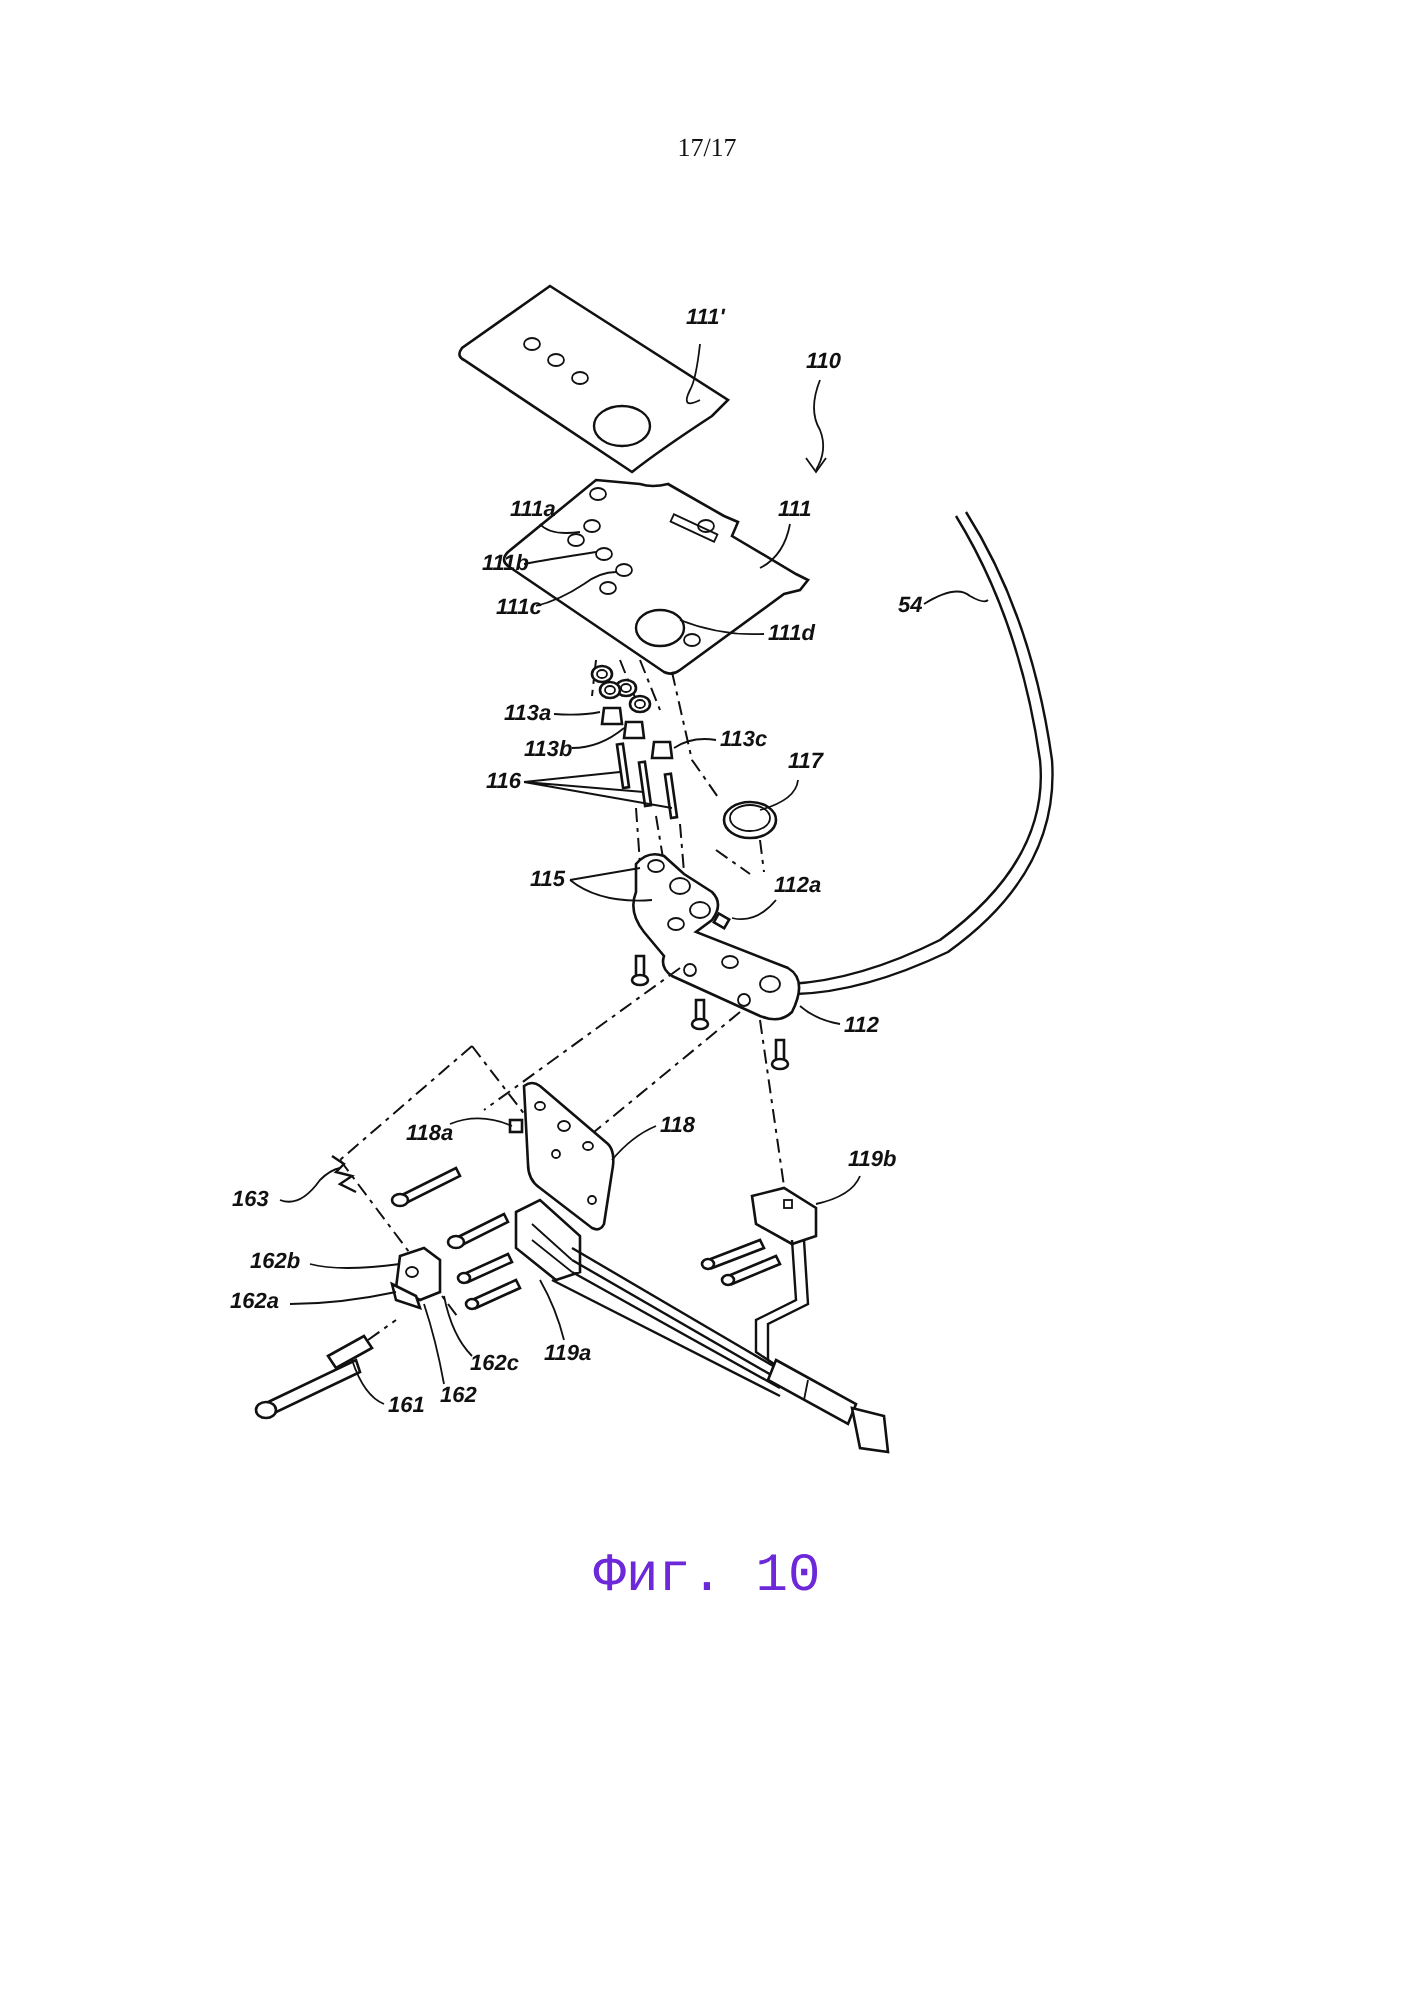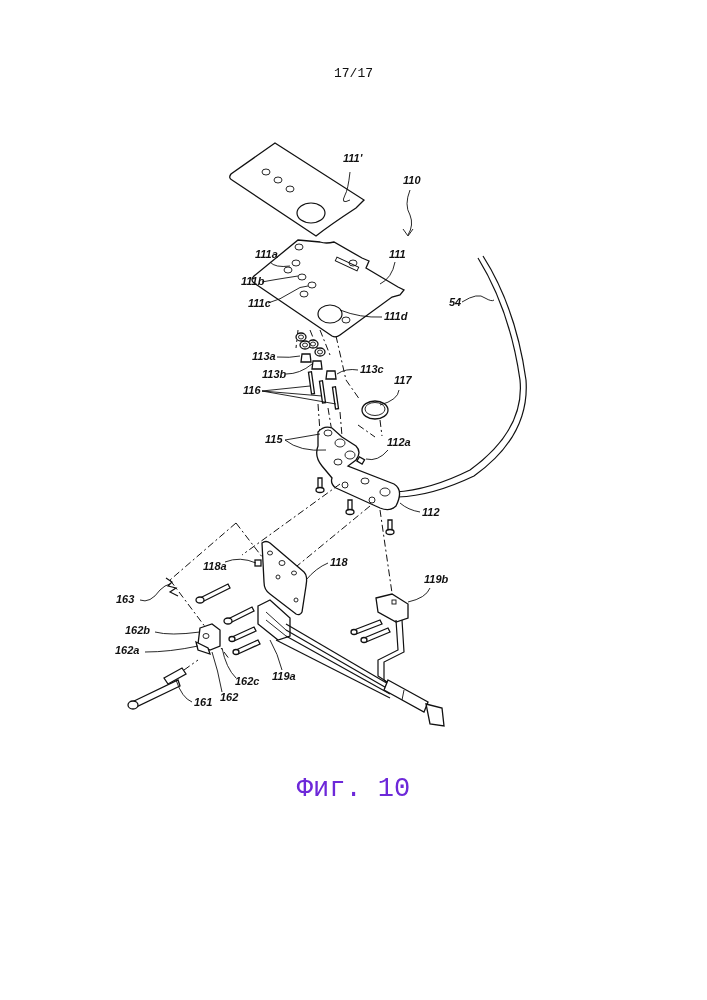--- a/index.html
+++ b/index.html
@@ -1,17 +1,17 @@
 <!DOCTYPE html>
 <html><head>
 <meta charset="utf-8">
 <style>
   html, body { margin: 0; padding: 0; background: #ffffff; }
   body { width: 707px; height: 1000px; position: relative; overflow: hidden; font-family: "Liberation Sans", sans-serif; }
-  .page-number { position: absolute; left: 0; width: 707px; top: 66px; text-align: center; font-family: Liberation Mono, monospace; font-size: 13px; color: #111; }
+  .page-number { position: absolute; left: 0; width: 707px; top: 66px; text-align: center; font-family: Liberation Serif, serif; font-size: 13px; color: #111; }
   .figure-caption { position: absolute; left: 0; width: 707px; top: 774px; text-align: center; font-family: Liberation Mono, monospace; font-size: 27px; color: #6d28d9; }
   svg.drawing { position: absolute; left: 0; top: 0; }
   .lbl { font-family: "Liberation Sans", sans-serif; font-weight: bold; font-style: italic; font-size: 11px; fill: #111; }
   .ln { fill: none; stroke: #111; stroke-width: 1.2; }
   .thin { fill: none; stroke: #111; stroke-width: 0.9; }
   .dash { fill: none; stroke: #111; stroke-width: 1; stroke-dasharray: 7 3 2 3; }
   .part { fill: #fff; stroke: #111; stroke-width: 1.3; }
 </style>
 </head>
 <body>

